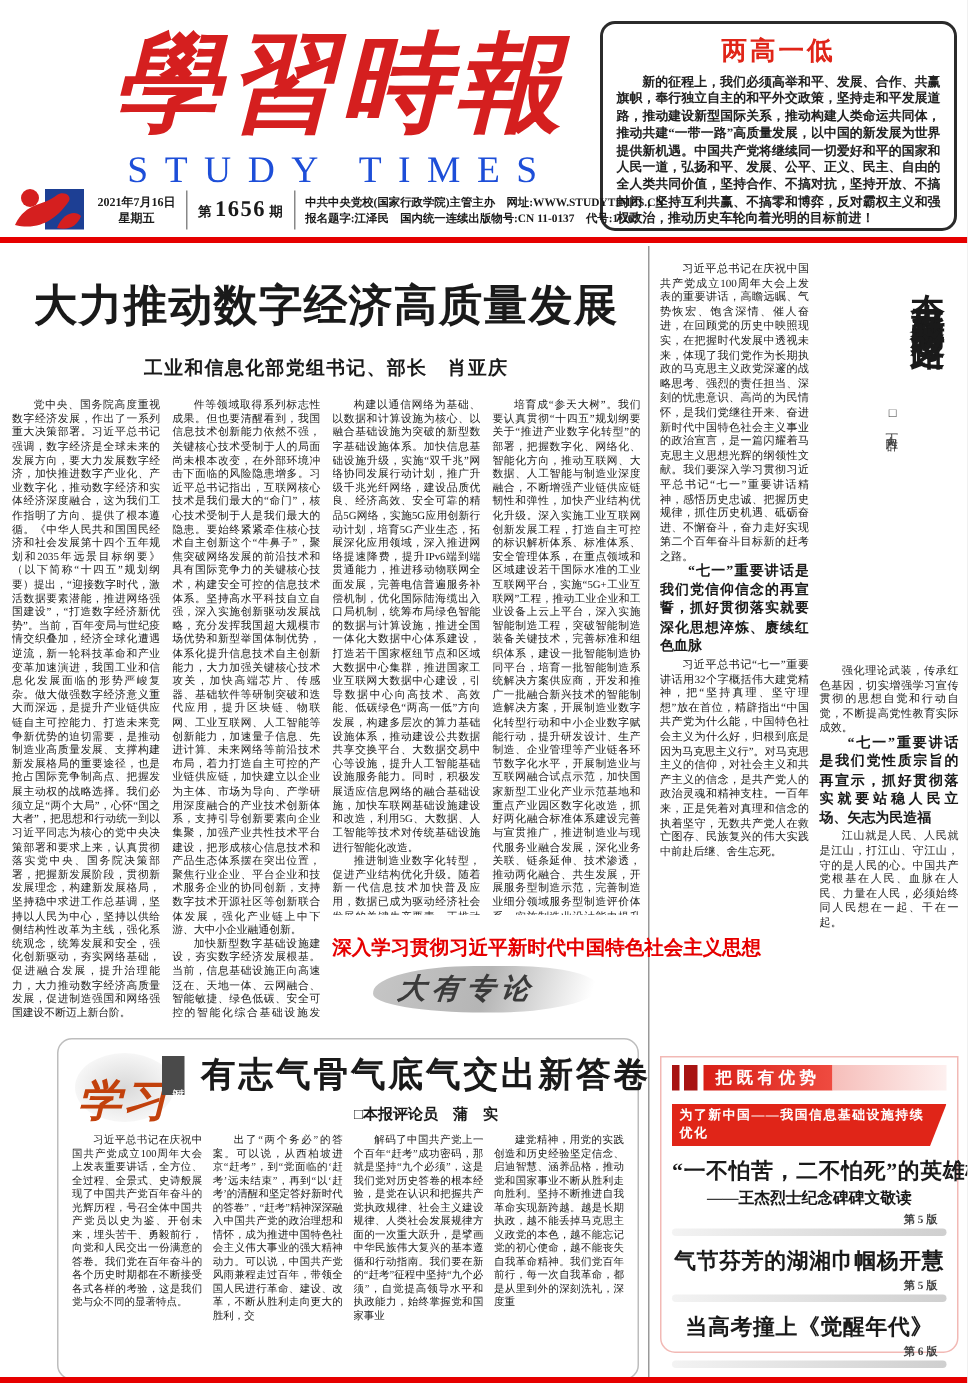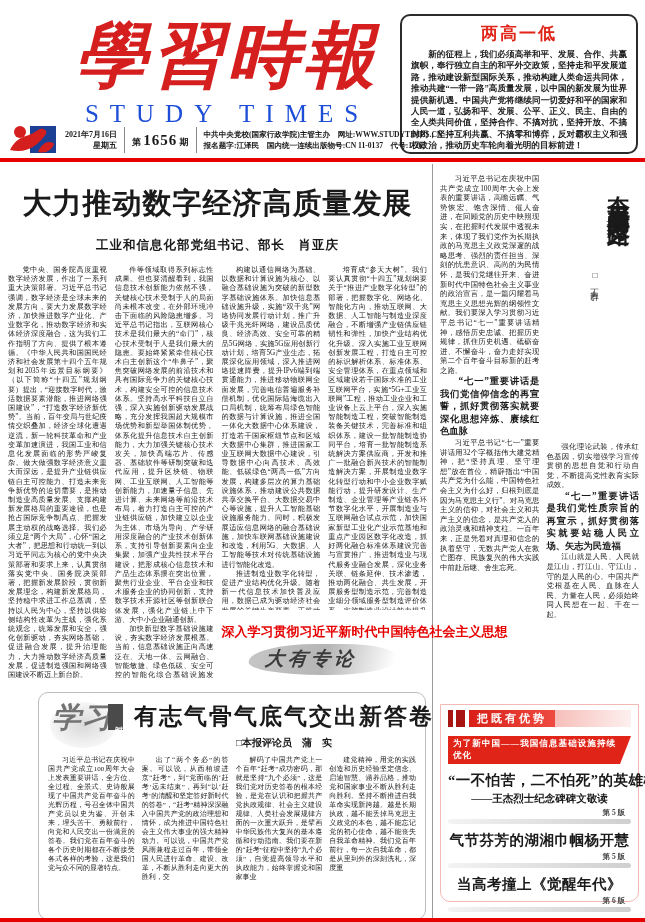--- a/index.html
+++ b/index.html
@@ -8,21 +8,21 @@
   
   .header{position:relative;height:163px;}
   .brand{position:absolute;left:72px;top:6px;width:310px;text-align:center;}
   .brand-cn{font-size:72px;font-weight:900;font-style:italic;color:#d51f1f;letter-spacing:4px;line-height:100px;white-space:nowrap;}
   .brand-en{font-size:25px;color:#1d4ed8;letter-spacing:11px;line-height:24px;margin-top:-4px;}
   .remarks{position:absolute;right:7px;top:14px;width:238px;height:140px;border:2px solid #2b2b2b;border-radius:10px;padding:6px 9px;box-sizing:border-box;background:#fff;}
   .remarks h2{margin:0 0 4px;text-align:center;font-size:17px;color:#e02518;letter-spacing:2px;font-family:"Liberation Sans","DejaVu Sans",sans-serif;}
   .remarks p{margin:0;font-size:8.6px;line-height:11.4px;text-align:justify;text-indent:2em;color:#222;font-weight:bold;}
   .infobar{position:absolute;left:8px;top:124px;display:flex;align-items:center;gap:7px;}
   .logo{width:50px;height:32px;position:relative;}
-  .datebox{font-size:8px;font-weight:bold;line-height:11px;text-align:right;}
+  .datebox{font-size:8px;font-weight:bold;line-height:11px;text-align:center;}
   .vbar{width:1px;height:26px;background:#888;}
   .issue{font-size:9px;font-weight:bold;white-space:nowrap;}
   .issue b{font-size:15px;letter-spacing:1px;}
   .pub{font-size:7.6px;font-weight:bold;line-height:11px;white-space:nowrap;}
   .redrule{position:absolute;left:0;top:158px;width:645px;height:4px;background:#e60000;}
   
   .bodywrap{position:absolute;left:0;top:164px;width:645px;height:754px;display:flex;}
   .main-left{width:433px;box-sizing:border-box;border-right:1px solid #999;padding:0 5px 0 8px;}
   .main-right{width:212px;box-sizing:border-box;padding:10px 6px 0 7px;}
   
@@ -36,21 +36,21 @@
   .banner{grid-column:3/5;grid-row:2;text-align:center;padding-top:2px;}
   .banner-line{color:#e60000;font-weight:900;font-size:13px;font-family:"Liberation Sans","DejaVu Sans",sans-serif;white-space:nowrap;}
   .stamp{display:inline-block;margin-top:3px;font-size:19px;font-weight:bold;font-style:italic;color:#3a3a3a;
          background:linear-gradient(100deg,#c6c6c6 0%,#b5b5b5 50%,rgba(200,200,200,0) 96%);
          padding:2px 42px 3px 16px;border-radius:48% 42% 50% 55%/60% 52% 58% 45%;transform:skewX(-6deg);letter-spacing:4px;}
   
   .combox{margin:12px 0 0 30px;width:388px;height:228px;border:1px solid #bdbdbd;border-radius:10px;box-sizing:border-box;padding:5px 9px 6px;}
   .com-head{display:flex;align-items:center;}
   .com-logo{width:86px;height:52px;position:relative;flex:none;}
   .com-logo .wash{position:absolute;left:2px;top:4px;width:66px;height:46px;border-radius:50%;background:radial-gradient(#d9d9d9,#f6f6f6 70%,#fff);}
-  .com-logo .cn{position:absolute;left:4px;top:0;font-size:29px;font-weight:900;font-style:italic;color:#737373;letter-spacing:1px;}
+  .com-logo .cn{position:absolute;left:4px;top:16px;font-size:29px;font-weight:900;font-style:italic;color:#c2410c;letter-spacing:1px;}
   .com-logo .tag{position:absolute;left:60px;top:6px;width:15px;height:26px;background:#4a4a4a;color:#fff;font-size:8px;line-height:9px;
                  writing-mode:vertical-rl;text-align:center;padding-top:3px;box-sizing:border-box;font-family:"Liberation Sans",sans-serif;}
   .com-titleblock{flex:1;text-align:center;}
   .com-headline{font-size:23px;font-weight:900;letter-spacing:2px;margin:2px 0 4px;white-space:nowrap;}
   .com-byline{font-size:10px;font-weight:bold;}
   .com-cols{display:flex;gap:7px;margin-top:6px;}
   .com-col{flex:1;font-size:7px;line-height:9px;text-align:justify;height:138px;overflow:hidden;}
   .com-col p{margin:0;text-indent:2em;}
   
   .ra-top{display:flex;height:522px;}

